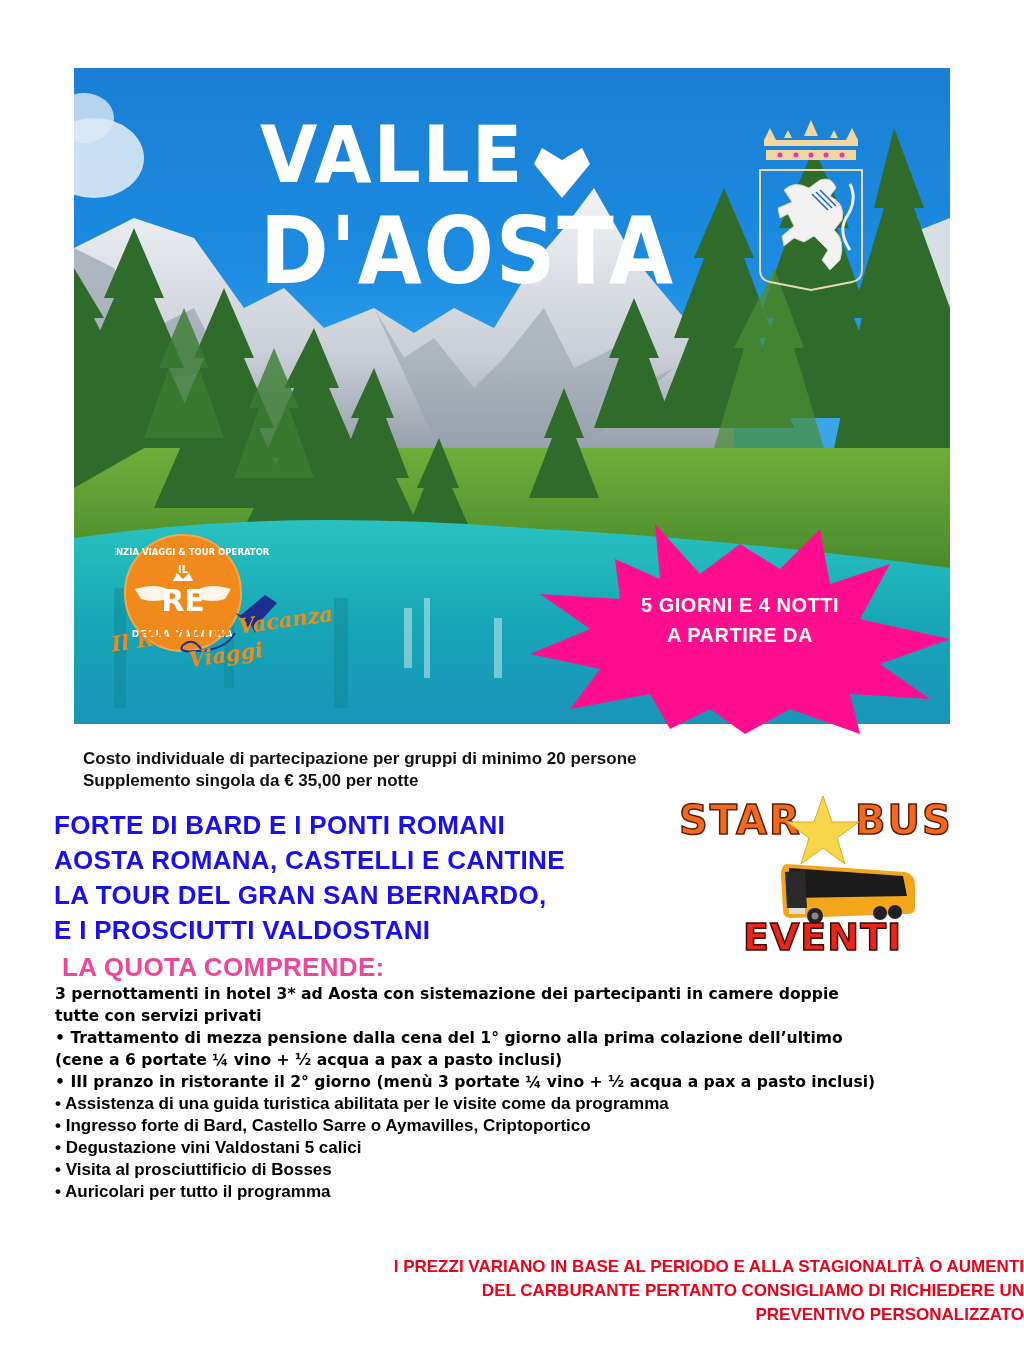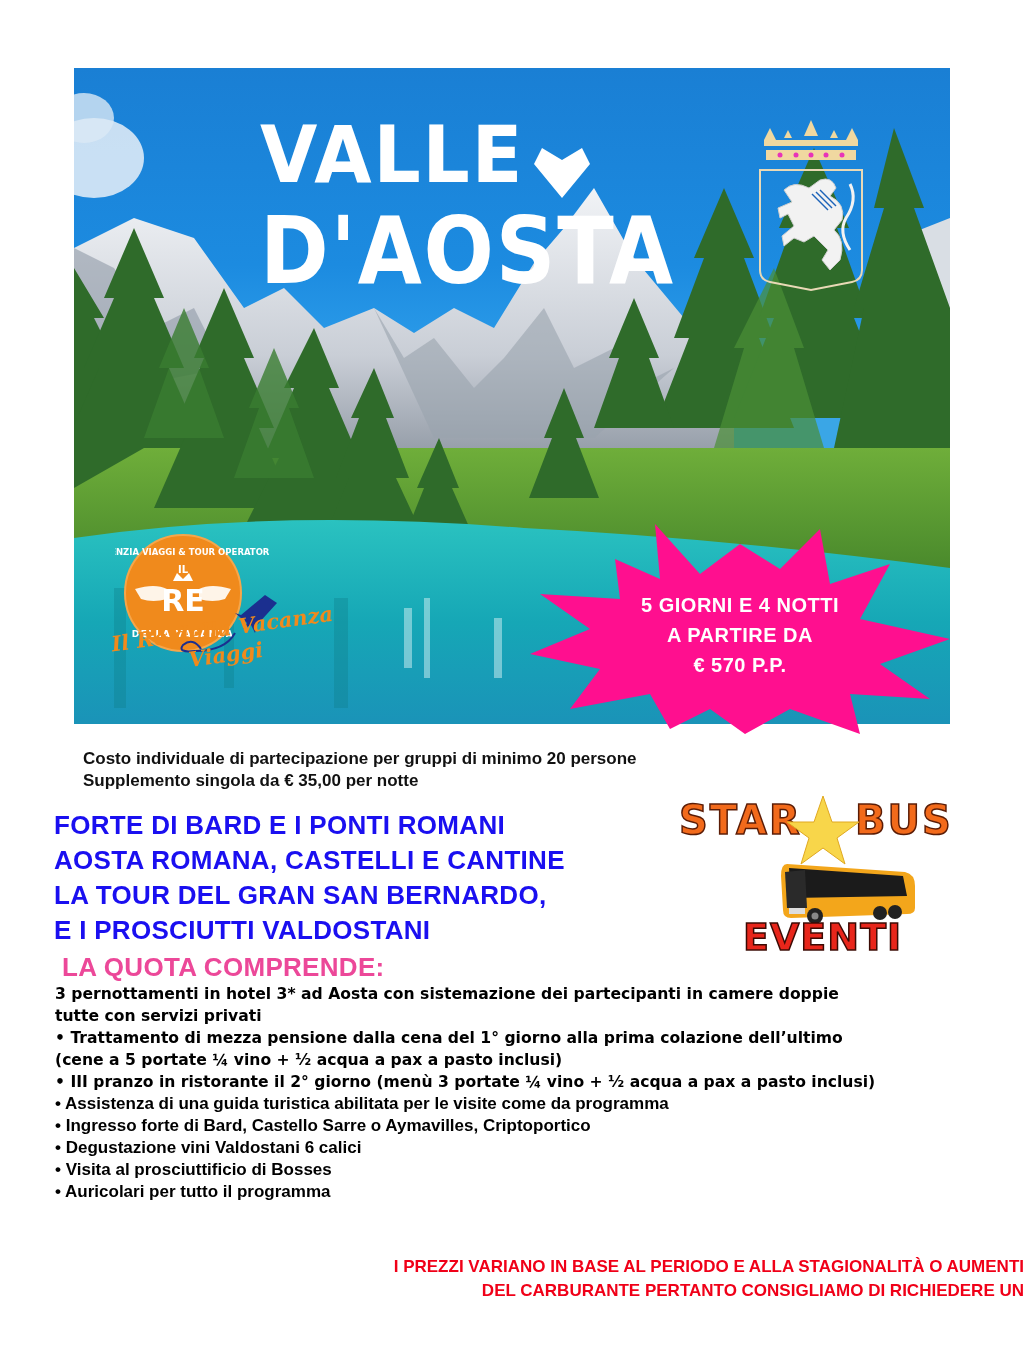--- a/index.html
+++ b/index.html
@@ -176,21 +176,20 @@
 
 <div class="burst">
   <svg viewBox="0 0 420 210">
     <polygon fill="#ff0f8f" points="
       125,0 170,50 210,20 250,45 290,5 300,60 360,40 330,95 420,115 350,140 400,175 320,170 330,210
       260,185 215,210 180,185 140,205 120,170 40,185 70,145 0,130 60,105 10,70 90,75 85,35 130,55"></polygon>
   </svg>
   <div class="burst-text">
     <span>5 GIORNI E 4 NOTTI</span>
     <span>A PARTIRE DA</span>
-    <span>€ 570 P.P.</span>
   </div>
 </div>
 
 <div class="info">
   <div>Costo individuale di partecipazione per gruppi di minimo 20 persone</div>
   <div>Supplemento singola da € 35,00 per notte</div>
 </div>
 
 <div class="highlights">
   <div>FORTE DI BARD E I PONTI ROMANI</div>
@@ -216,25 +215,26 @@
     <circle cx="205" cy="123" r="7" fill="#222"></circle>
     <circle cx="220" cy="122" r="7" fill="#222"></circle>
   </g>
   <text x="68" y="160" font-family="DejaVu Sans, sans-serif" font-weight="bold" font-size="38" fill="#e8261b" stroke="#3a0a04" stroke-width="1.5" letter-spacing="1">EVENTI</text>
 </svg>
 
 <div class="includes">
   <div>3 pernottamenti in hotel 3* ad Aosta con sistemazione dei partecipanti in camere doppie</div>
   <div>tutte con servizi privati</div>
   <div>• Trattamento di mezza pensione dalla cena del 1° giorno alla prima colazione dell’ultimo</div>
-  <div>(cene a 5 portate ¼ vino + ½ acqua a pax a pasto inclusi)</div>
+  <div>(cene a 6 portate ¼ vino + ½ acqua a pax a pasto inclusi)</div>
   <div>• III pranzo in ristorante il 2° giorno (menù 3 portate ¼ vino + ½ acqua a pax a pasto inclusi)</div>
   <div class="narrow">• Assistenza di una guida turistica abilitata per le visite come da programma</div>
   <div class="narrow">• Ingresso forte di Bard, Castello Sarre o Aymavilles, Criptoportico</div>
-  <div class="narrow">• Degustazione vini Valdostani 6 calici</div>
+  <div class="narrow">• Degustazione vini Valdostani 5 calici</div>
   <div class="narrow">• Visita al prosciuttificio di Bosses</div>
   <div class="narrow">• Auricolari per tutto il programma</div>
 </div>
 
 <div class="disclaimer">
   <div>I PREZZI VARIANO IN BASE AL PERIODO E ALLA STAGIONALITÀ O AUMENTI</div>
   <div>DEL CARBURANTE PERTANTO CONSIGLIAMO DI RICHIEDERE UN</div>
+  <div>PREVENTIVO PERSONALIZZATO</div>
 </div>
 
 </body></html>

